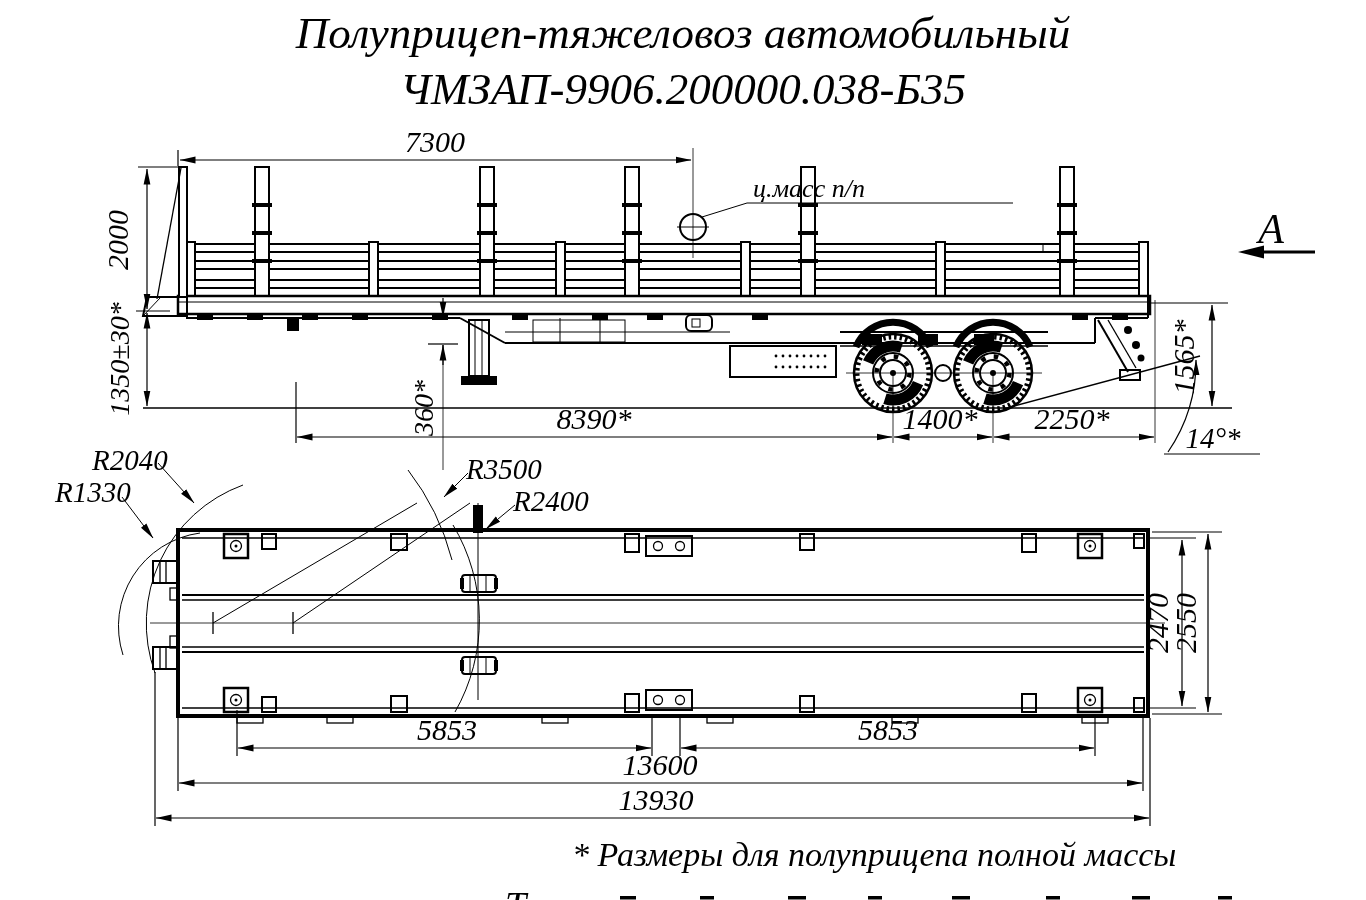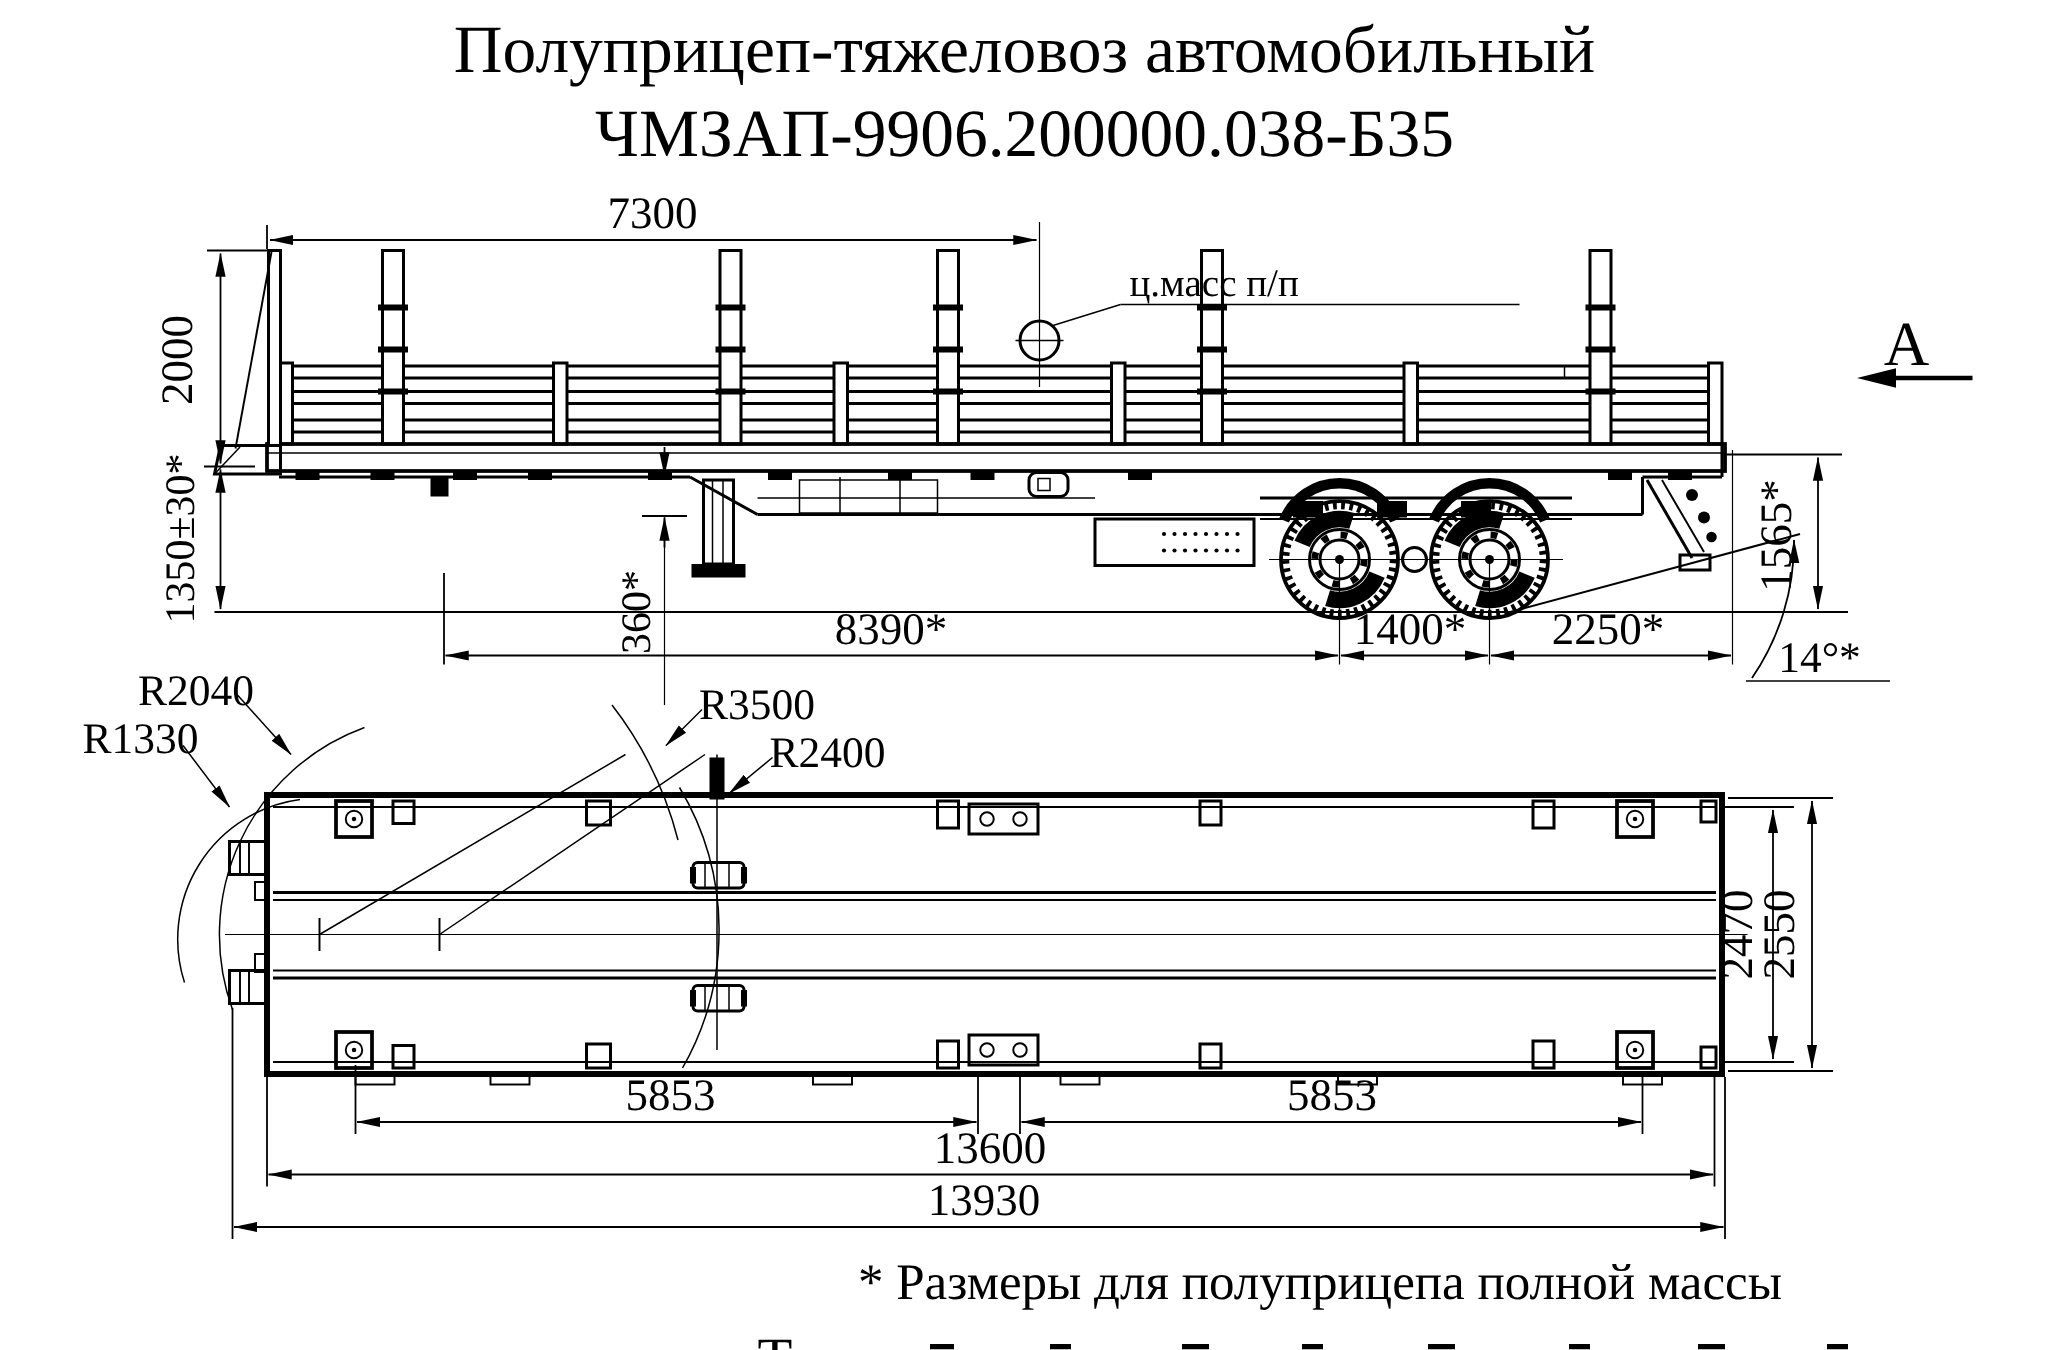--- a/index.html
+++ b/index.html
@@ -1,17 +1,17 @@
 <!DOCTYPE html>
 <html><head>
 <meta charset="utf-8">
 <style>
   html,body{margin:0;padding:0;background:#fff;}
   #stage{position:relative;width:1366px;height:900px;background:#fff;overflow:hidden;
-         font-family:"Liberation Serif",serif;}
+         font-family:"Liberation Serif",serif;font-style:italic;}
   svg{position:absolute;left:0;top:0;}
   .s08{stroke:#000;stroke-width:.8;fill:none}
   .s1{stroke:#000;stroke-width:1;fill:none}
   .s13{stroke:#000;stroke-width:1.3;fill:none}
   .s2{stroke:#000;stroke-width:2;fill:none}
   .s25{stroke:#000;stroke-width:2.5;fill:none}
   .s3{stroke:#000;stroke-width:3;fill:none}
   .s4{stroke:#000;stroke-width:4;fill:none}
   .fb{fill:#000;stroke:none}
   .wh{fill:#fff;stroke:#000;stroke-width:2}

